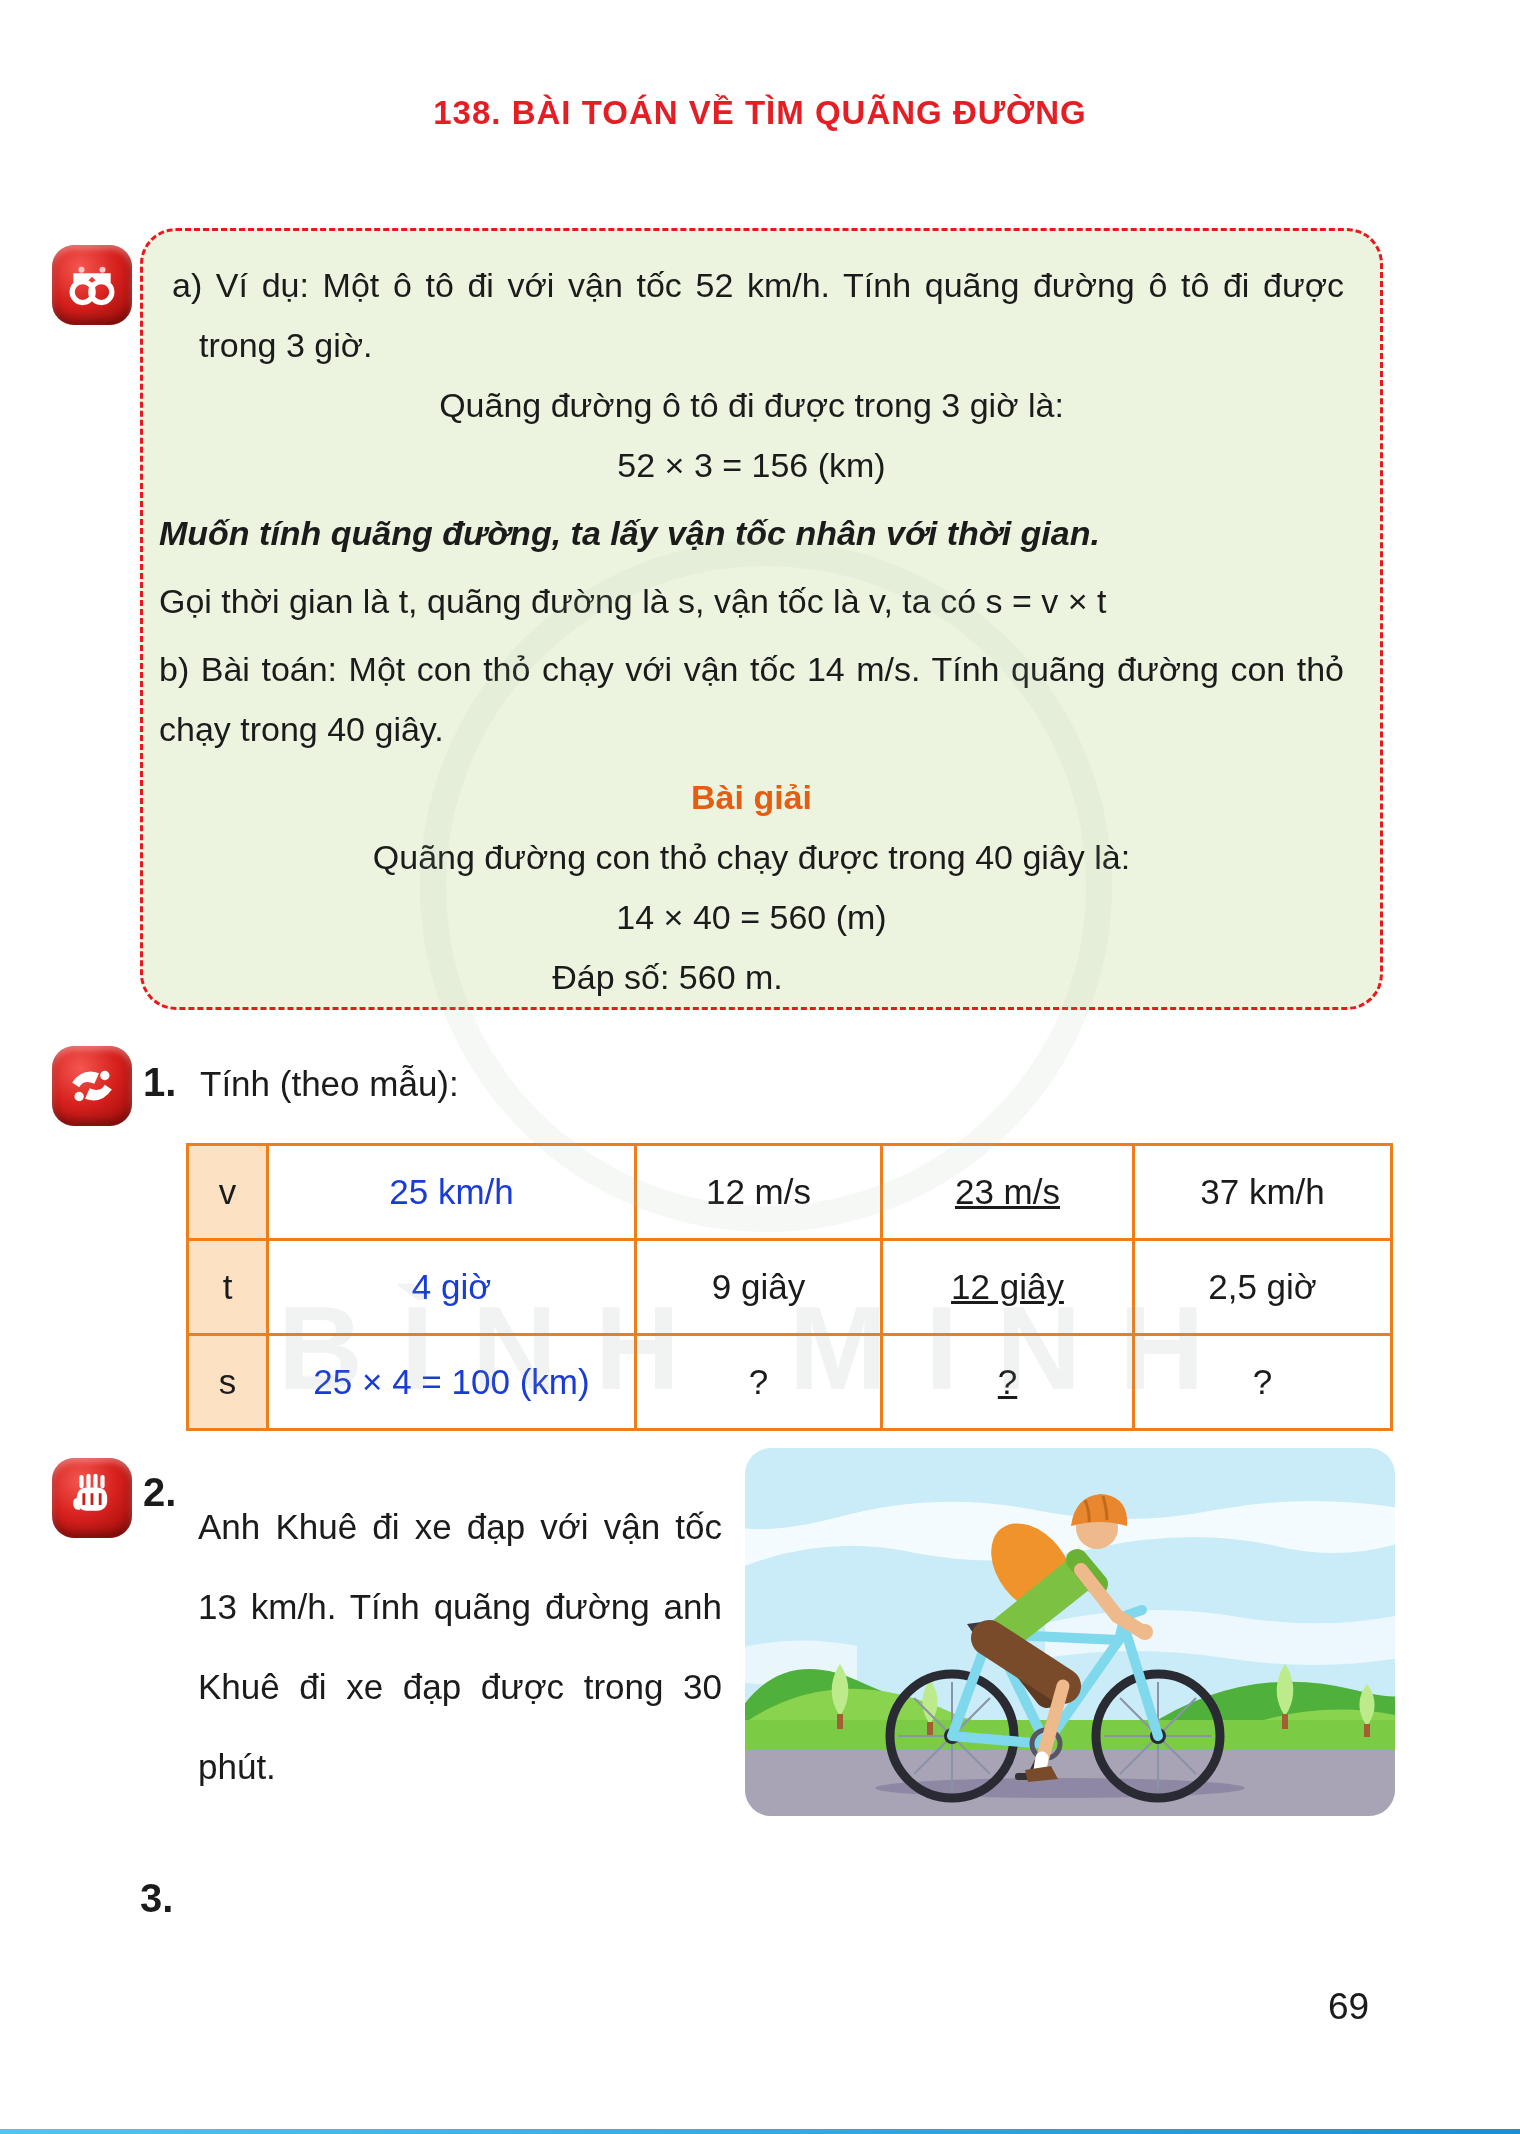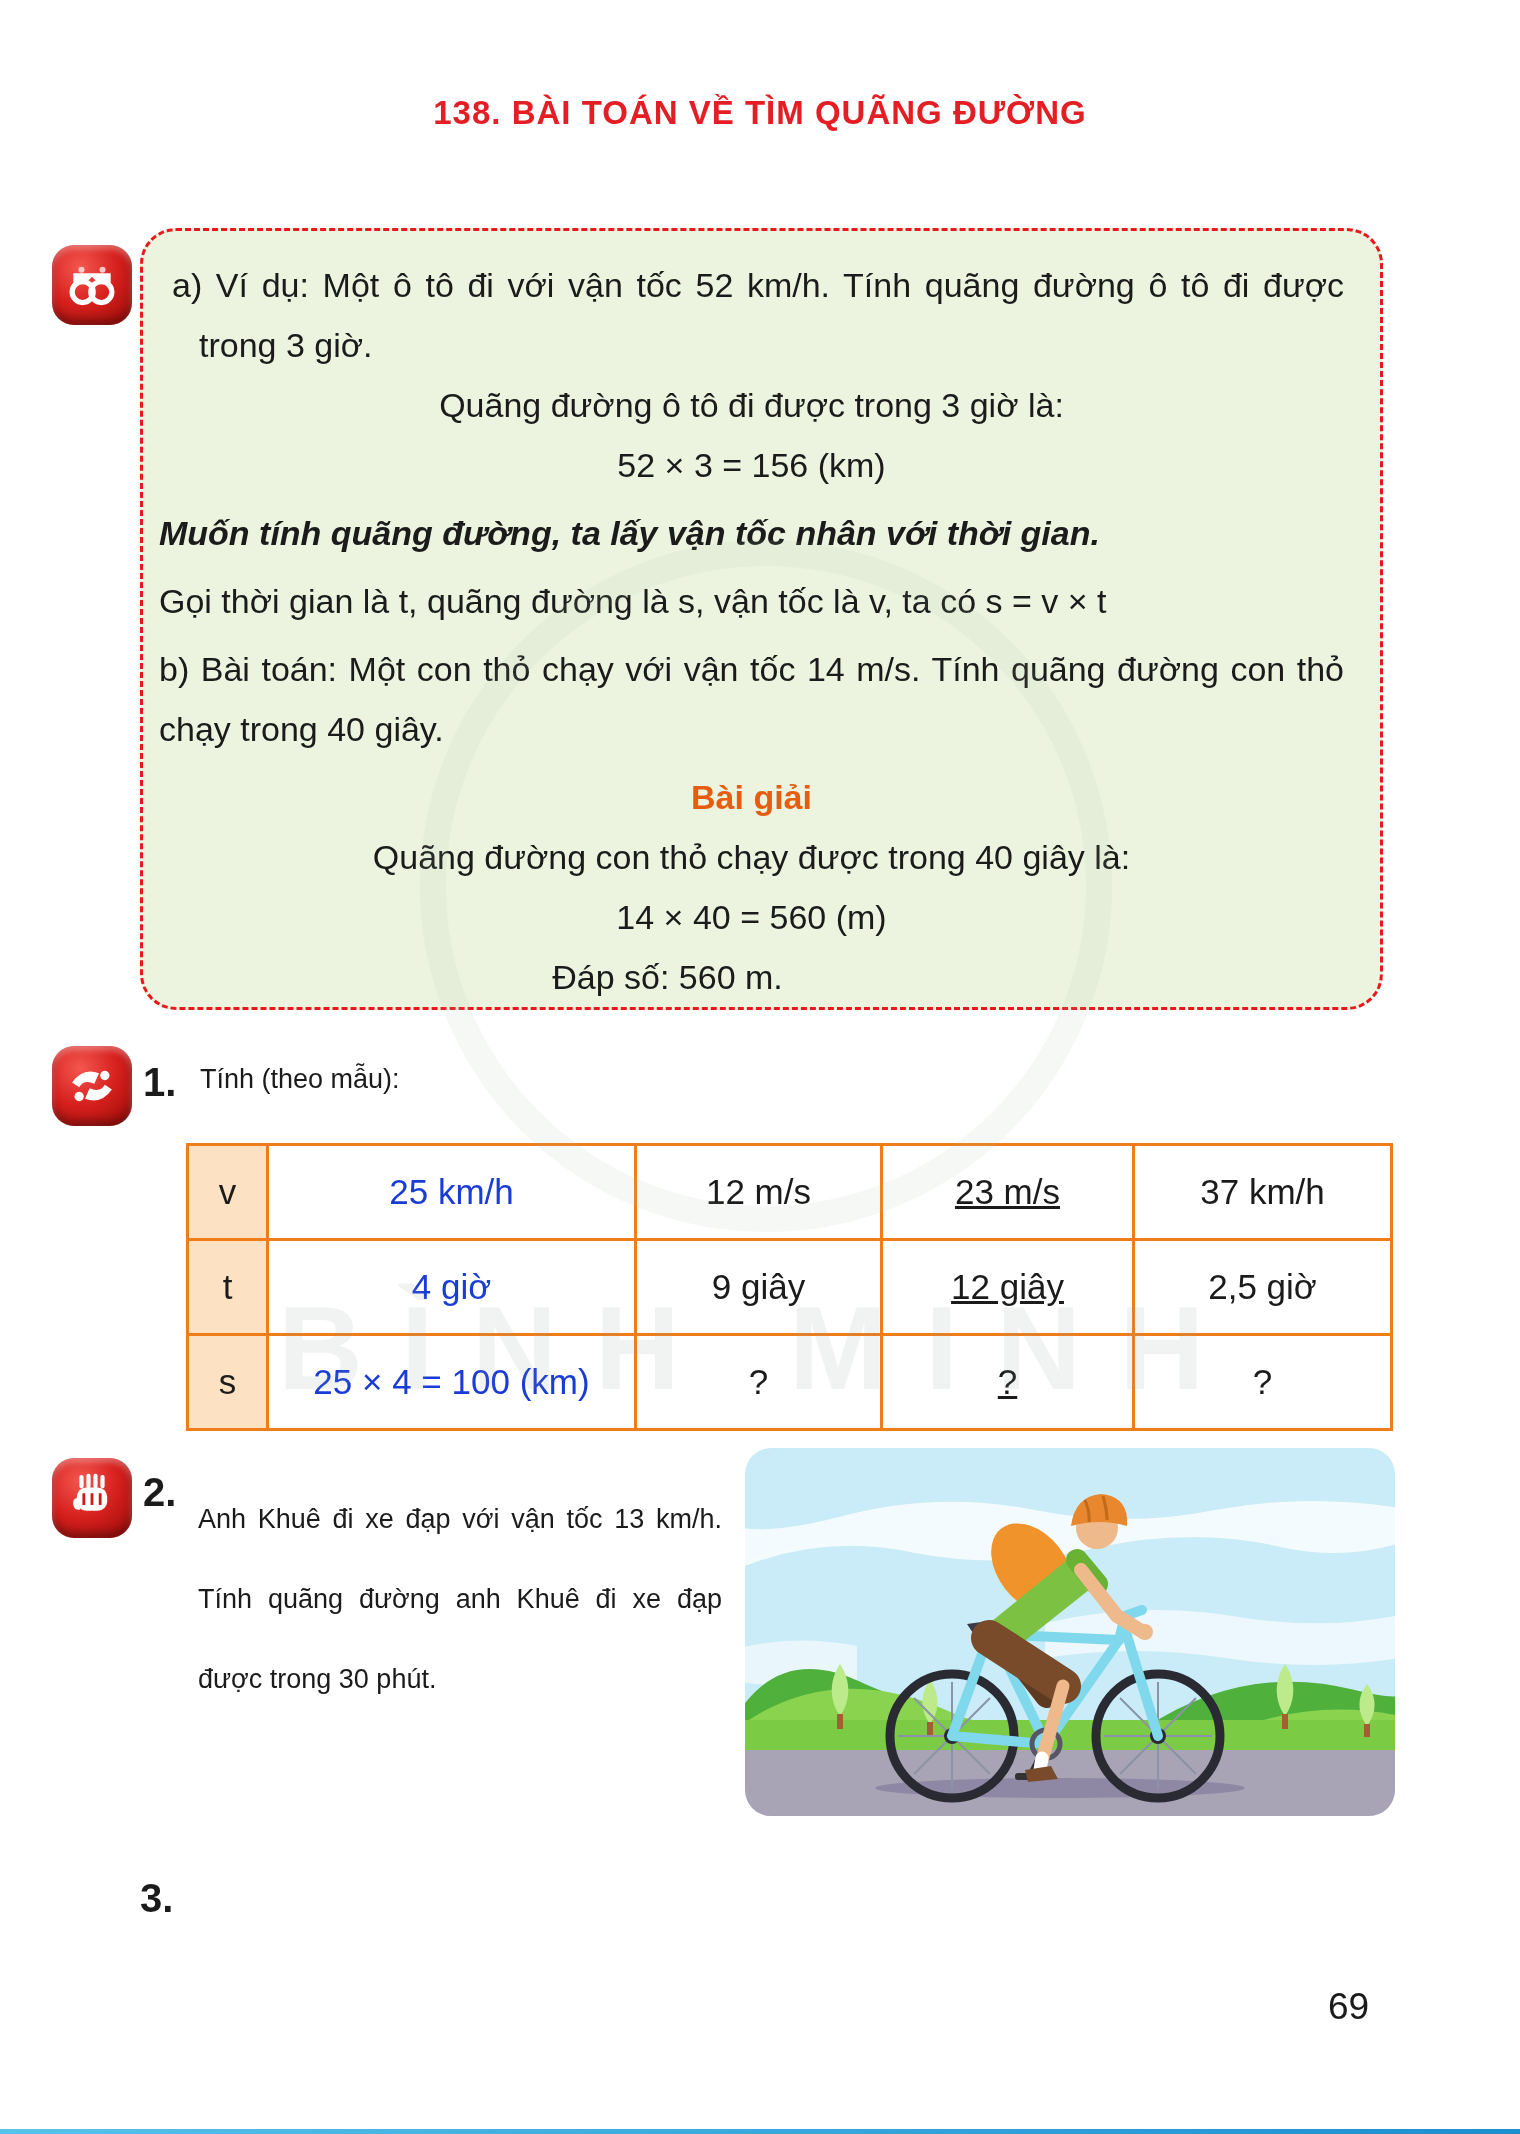--- a/index.html
+++ b/index.html
@@ -44,21 +44,21 @@
     background:radial-gradient(circle at 35% 28%, #f4564f 0%, #d6201d 48%, #950a07 100%);
     box-shadow:inset 0 -6px 9px rgba(0,0,0,.30), inset 0 4px 6px rgba(255,255,255,.35);
     display:flex;align-items:center;justify-content:center;z-index:3;
   }
   .badge svg{width:56px;height:56px;}
   #badge-example{left:52px;top:245px;}
   #badge-ex1{left:52px;top:1046px;}
   #badge-ex2{left:52px;top:1458px;}
   
   .ex-num{position:absolute;font-weight:bold;font-size:40px;z-index:2;}
-  .ex-text{position:absolute;font-size:27px;z-index:2;}
+  .ex-text{position:absolute;font-size:35px;z-index:2;}
   #ex1-num{left:143px;top:1060px;}
   #ex1-prompt{left:200px;top:1064px;}
   #ex2-num{left:143px;top:1470px;}
   #ex2-text{left:198px;top:1452px;width:524px;line-height:80px;text-align:justify;}
   #ex3-num{left:140px;top:1876px;}
   #ex3-text{left:198px;top:1862px;width:1208px;line-height:78px;text-align:justify;}
   
   table.calc{
     position:absolute;left:186px;top:1143px;border-collapse:collapse;z-index:2;
     font-size:35px;background:#ffffff;

